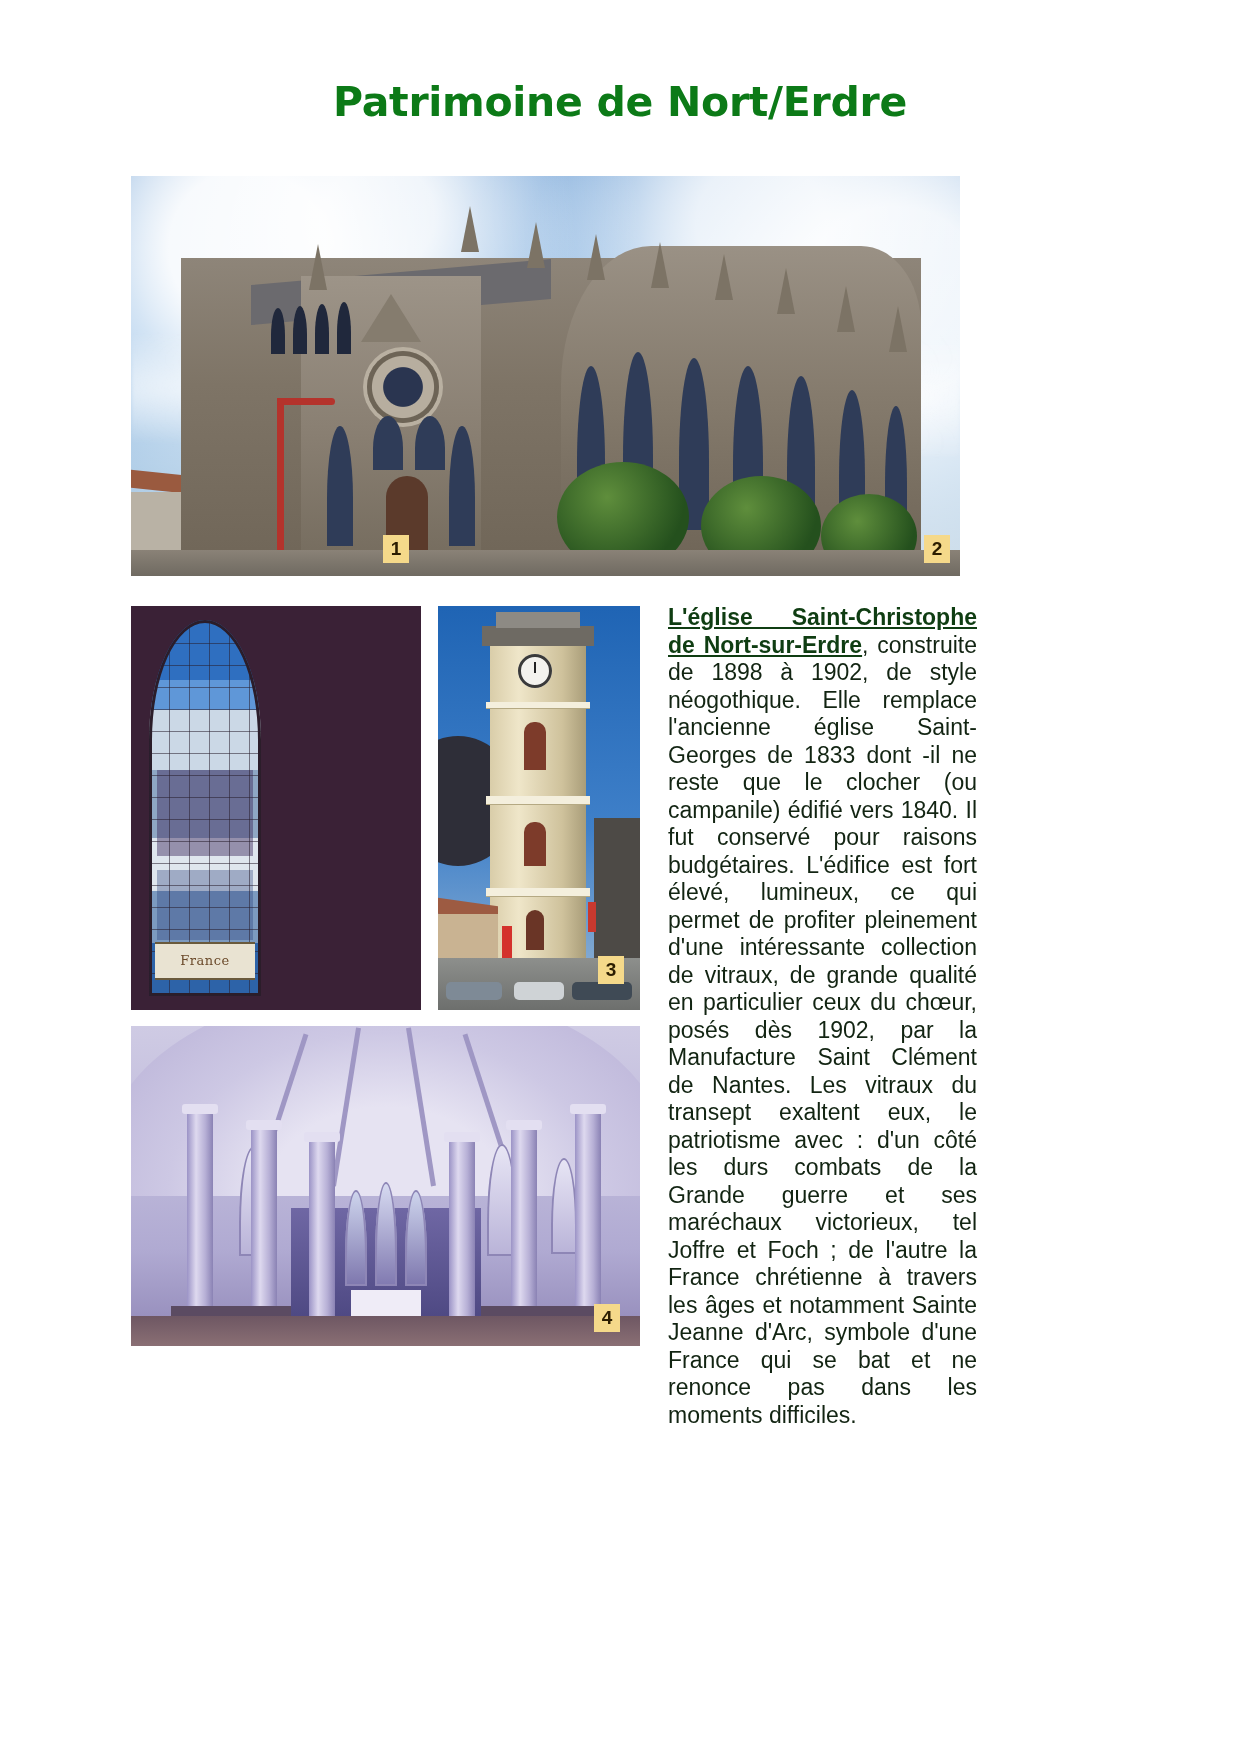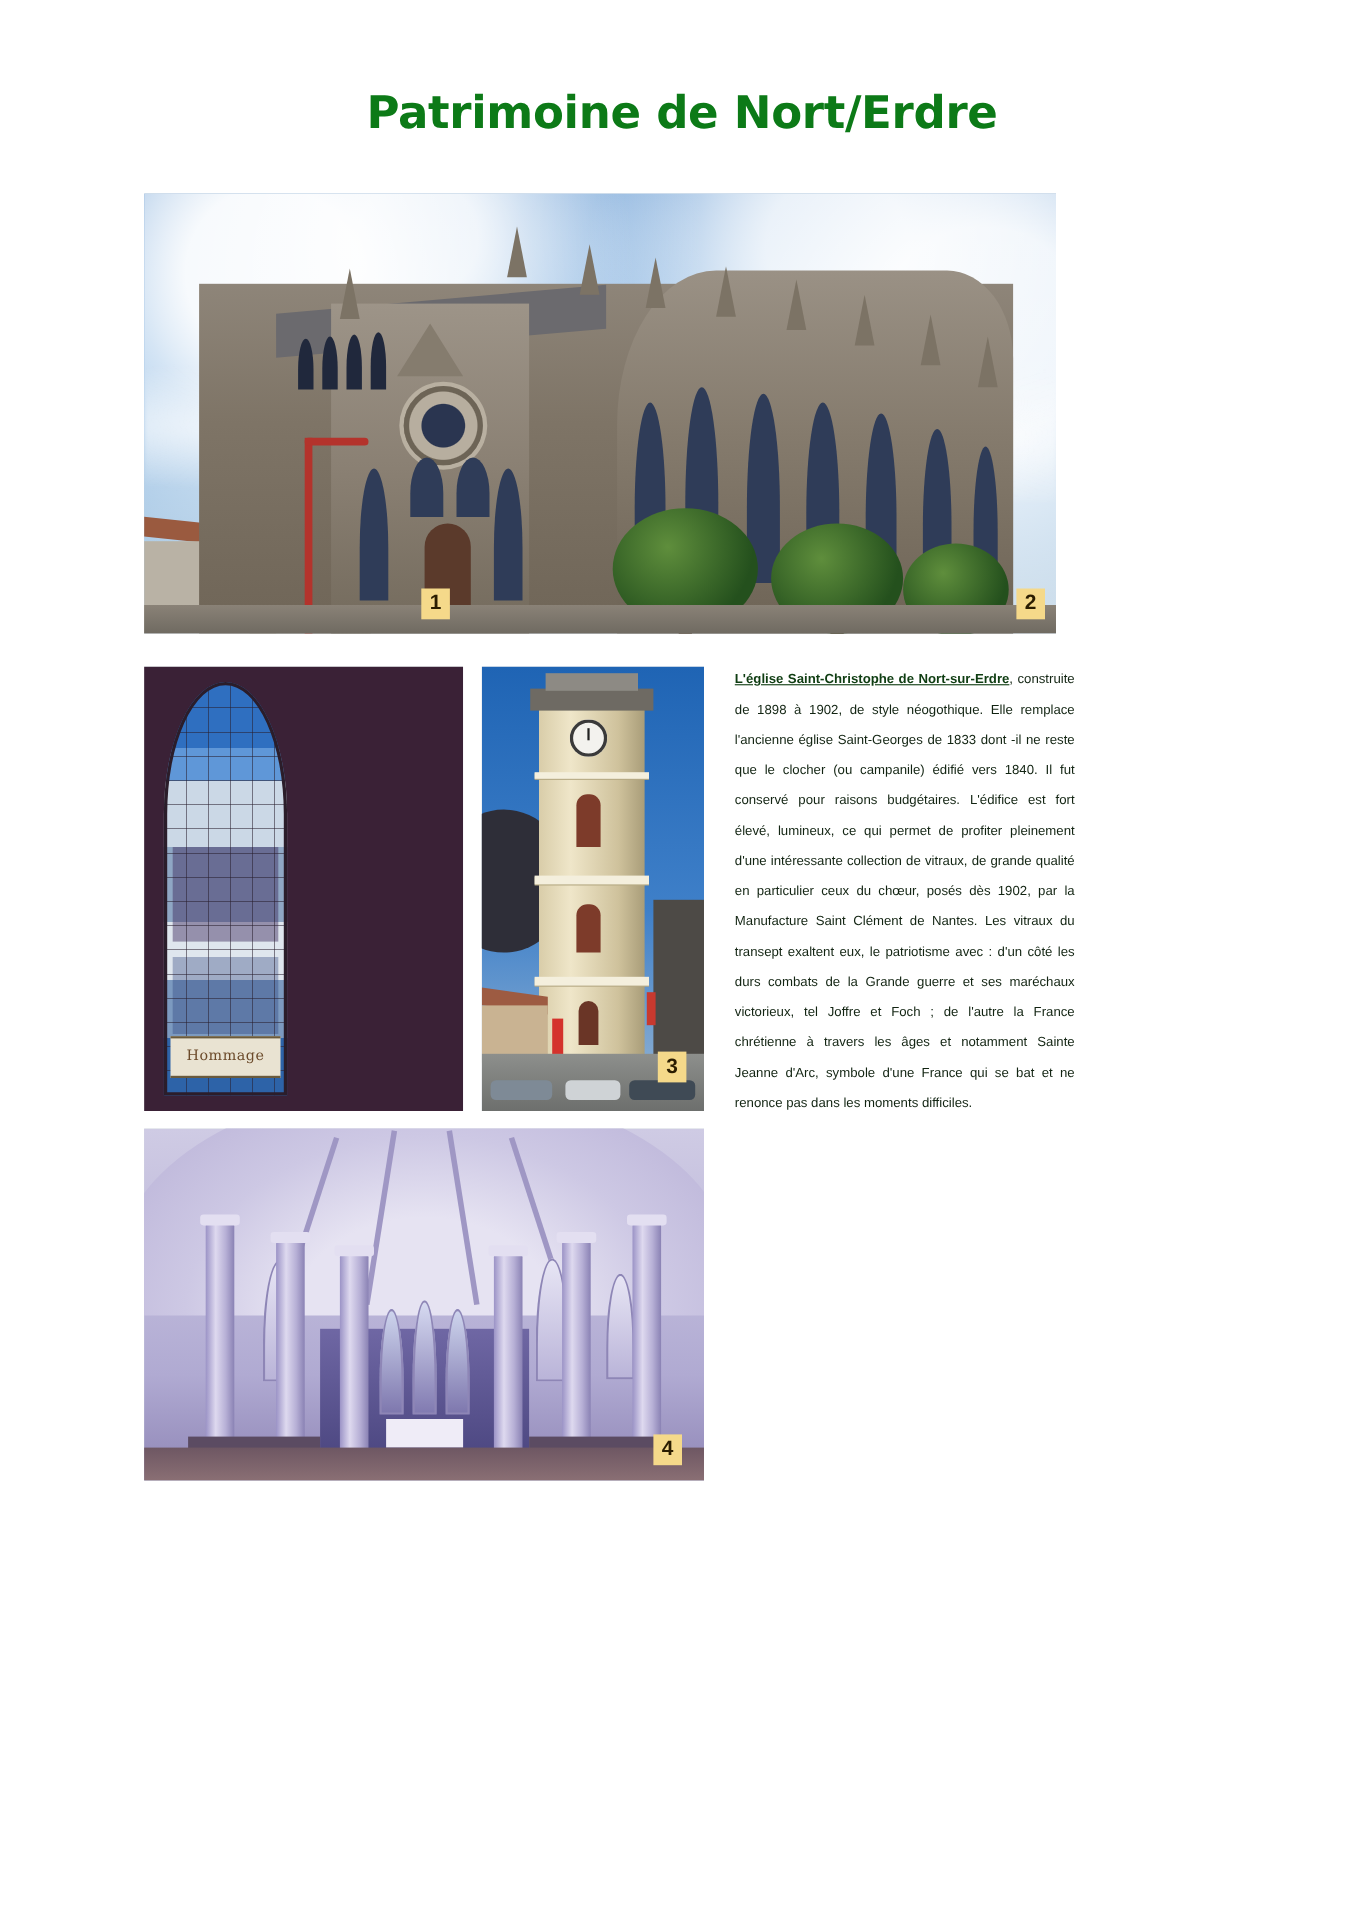--- a/index.html
+++ b/index.html
@@ -352,21 +352,21 @@
     height: 14px;
     background: #5b4b62;
   }
 
   
   .text-col {
     position: absolute;
     left: 668px;
     top: 586px;
     width: 309px;
-    font-size: 12px;
+    font-size: 23px;
     line-height: 27.5px;
     color: #122412;
     text-align: justify;
     font-family: "Liberation Sans", sans-serif;
   }
   .text-col .lead {
     font-weight: bold;
     text-decoration: underline;
     color: #0f3d12;
   }
@@ -438,21 +438,21 @@
     <div class="fig-badge" style="left:793px; top:359px;">2</div>
   </div>
 
   <div class="figure" id="fig2">
     <div class="sg-bg"></div>
 
     <div class="sg-panel sg-left">
       <div class="sg-figblock" style="left:8px; top:150px; width:96px; height:86px;"></div>
       <div class="sg-figblock" style="left:8px; top:250px; width:96px; height:70px; background:rgba(40,60,120,0.35);"></div>
       <div class="sg-leading"></div>
-      <div class="sg-banner">Hommage</div>
+      <div class="sg-banner">France</div>
     </div>
 
   </div>
 
   <div class="figure" id="fig3">
     <div class="f3-sky"></div>
     <div class="dark-disc"></div>
 
     <div class="tower"></div>
     <div class="tower-top"></div>

